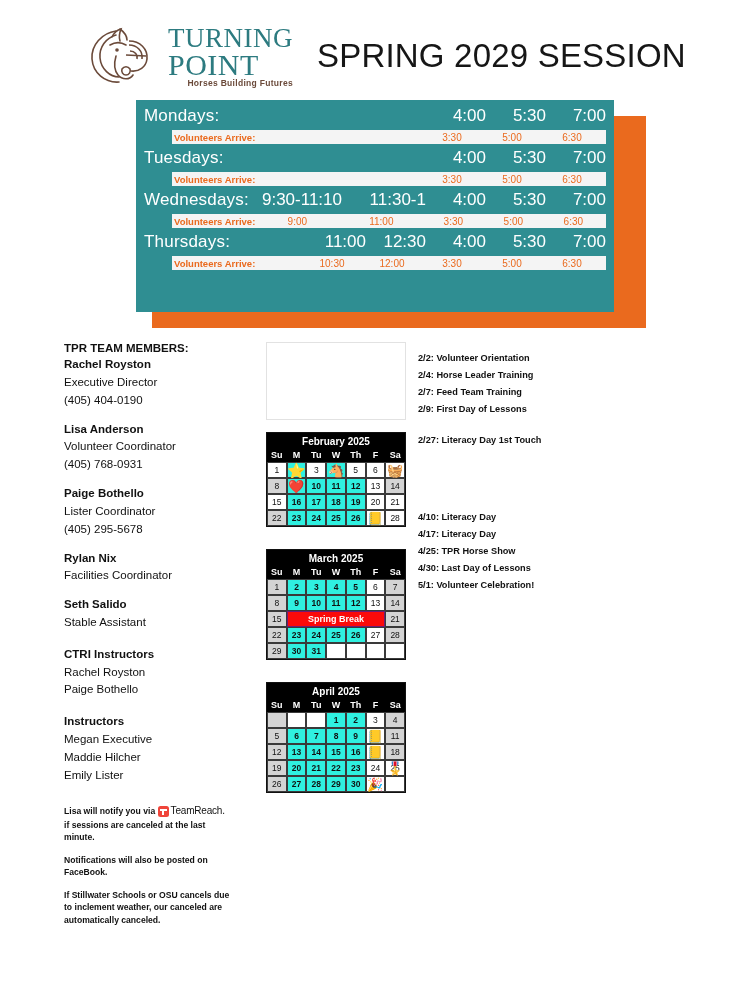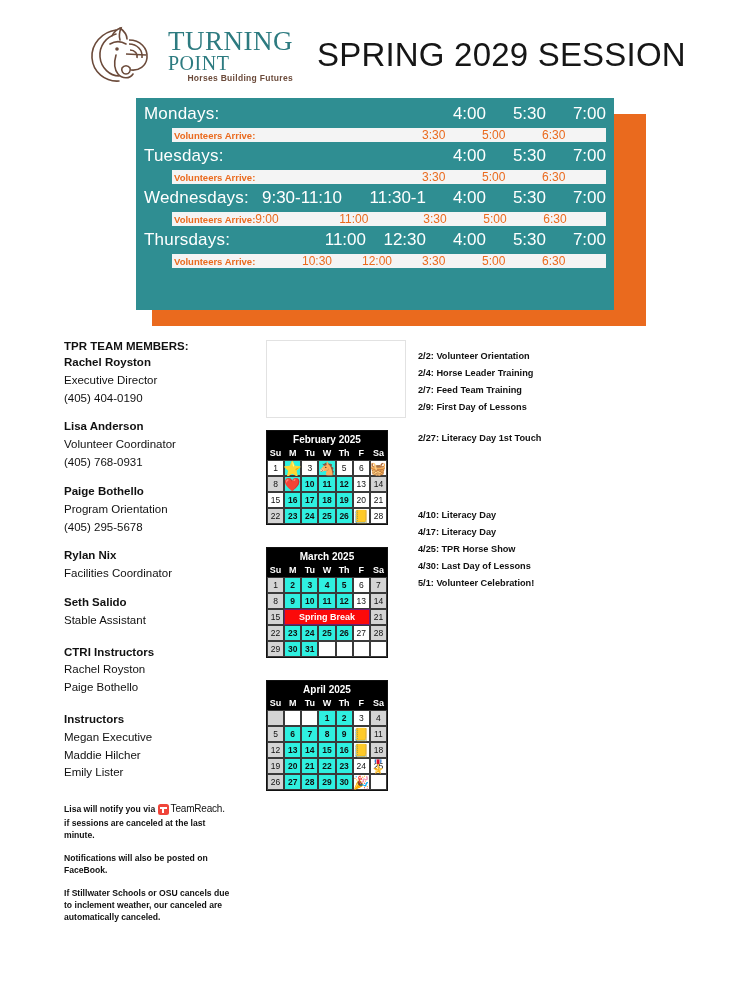--- a/index.html
+++ b/index.html
@@ -22,21 +22,21 @@
   .logo { display:flex; align-items:center; gap:4px; }
   .logo-mark { width: 78px; height: 62px; flex: 0 0 78px; }
   .logo-words { line-height: 0.92; padding-top: 2px; }
   .logo-word-1, .logo-word-2 {
     font-family: "Liberation Serif", serif;
     color: #2d7b80;
     font-size: 27px;
     letter-spacing: 0.5px;
     display:block;
   }
-  .logo-word-2 { font-size: 20px; }
+  .logo-word-2 { font-size: 30px; }
   .logo-tag {
     font-family: "Liberation Sans", sans-serif;
     color: #6b4a3a;
     font-size: 8.5px;
     font-weight: bold;
     letter-spacing: 0.3px;
     display: block;
     text-align: right;
     padding-top: 2px;
   }
@@ -96,22 +96,22 @@
   .sched-vol-label {
     color: #ea6a1e;
     font-size: 9.5px;
     font-weight: bold;
     flex: 0 0 auto;
     white-space: nowrap;
   }
   .sched-vol-times { margin-left:auto; display:flex; }
   .sched-vol-times span {
     color: #ea6a1e;
-    font-size: 12px;
-    text-align:left;
+    font-size: 10px;
+    text-align:center;
     white-space: nowrap;
   }
   
   .c-wide { width: 84px; }
   .c-narrow { width: 60px; }
 
   
   .lower { display: flex; padding: 14px 0 0 0; }
   .col-left { width: 238px; padding-left: 64px; }
   .col-mid { width: 172px; padding-left: 28px; }
@@ -148,21 +148,21 @@
   
   .empty-box {
     width: 140px; height: 78px;
     background: #fff;
     border: 1px solid #e2e2e2;
     margin-bottom: 12px;
   }
 
   
   .cal {
-    width: 122px;
+    width: 140px;
     border: 1px solid #111;
     margin-bottom: 22px;
     background: #0c4a6e;
     position: relative;
   }
   .cal-title {
     background: #000; color:#fff;
     font-size: 10px; font-weight: bold;
     text-align: center; padding: 3px 0 2px;
   }
@@ -342,21 +342,21 @@
           <div class="person-role">Executive Director</div>
           <div class="person-phone">(405) 404-0190</div>
         </div>
         <div class="person">
           <div class="person-name">Lisa Anderson</div>
           <div class="person-role">Volunteer Coordinator</div>
           <div class="person-phone">(405) 768-0931</div>
         </div>
         <div class="person">
           <div class="person-name">Paige Bothello</div>
-          <div class="person-role">Program Orientation</div>
+          <div class="person-role">Lister Coordinator</div>
           <div class="person-phone">(405) 295-5678</div>
         </div>
         <div class="person">
           <div class="person-name">Rylan Nix</div>
           <div class="person-role">Facilities Coordinator</div>
         </div>
         <div class="person">
           <div class="person-name">Seth Salido</div>
           <div class="person-role">Stable Assistant</div>
         </div>

